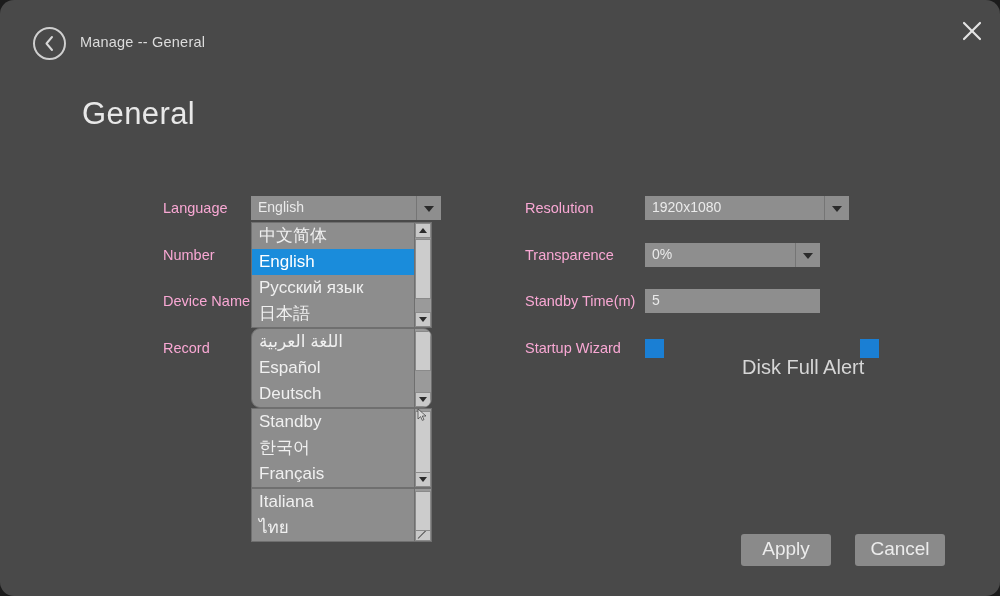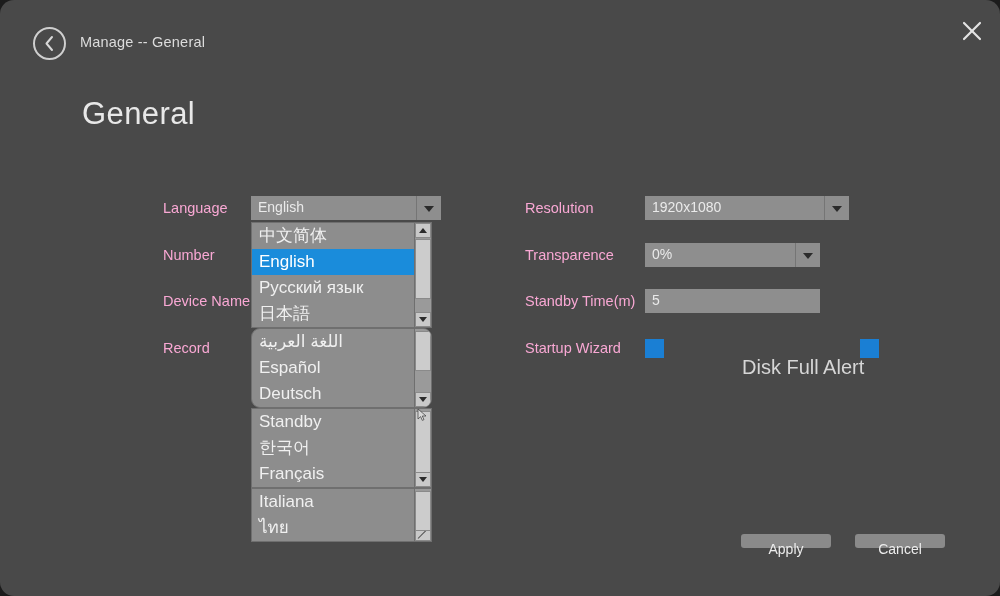--- a/index.html
+++ b/index.html
@@ -227,24 +227,24 @@
   .cursor-artifact {
     position: absolute;
     left: 417px; top: 408px;
     width: 12px; height: 14px;
     pointer-events: none;
   }
 
   
   .btn {
     position: absolute;
-    height: 14px;
+    height: 32px;
     background: #8a8a8a;
     border-radius: 3px;
-    font-size: 14px;
+    font-size: 19px;
     color: #ececec;
     text-align: center;
     line-height: 30px;
     cursor: pointer;
     user-select: none;
   }
   .btn-apply  { left: 741px; top: 534px; width: 90px; }
   .btn-cancel { left: 855px; top: 534px; width: 90px; }
 </style>
 </head>

